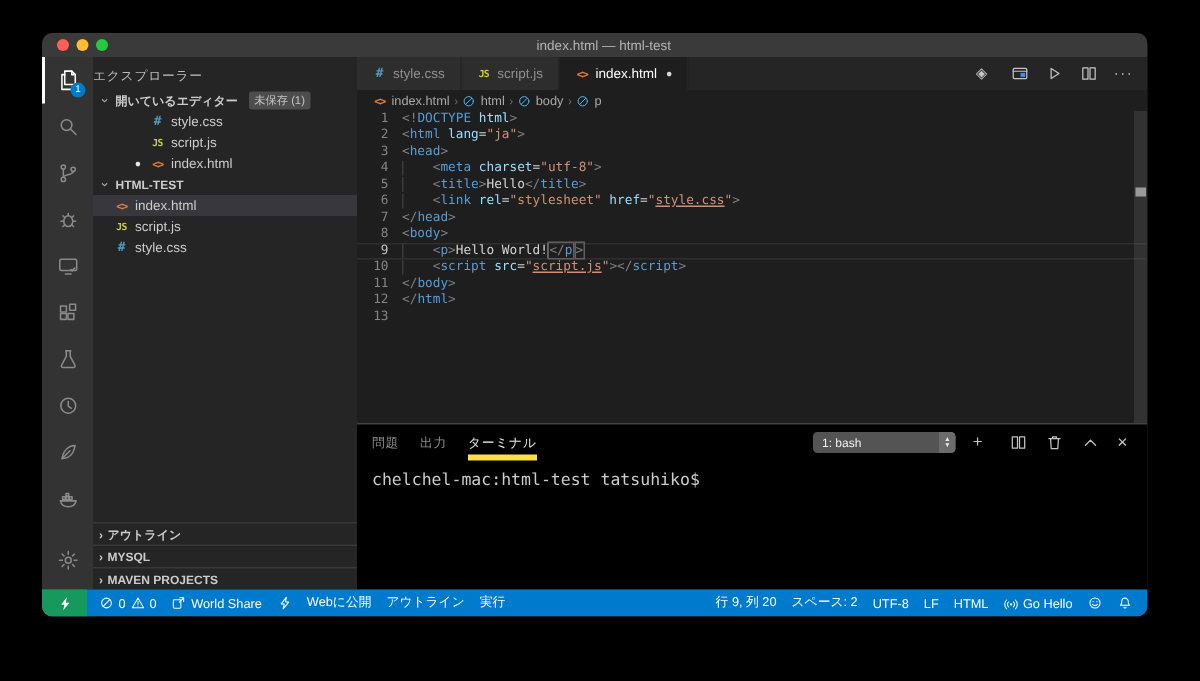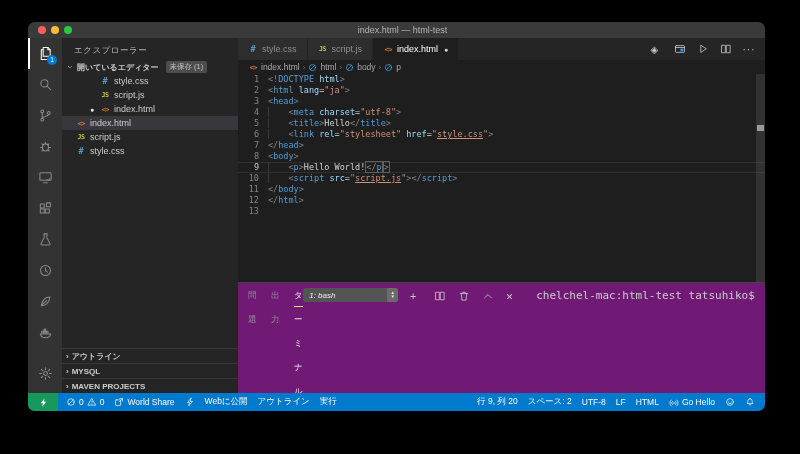--- a/index.html
+++ b/index.html
@@ -27,21 +27,21 @@
     justify-content:center; color:#8a8a8a; cursor:pointer; }
   .ab-item.active { color:#ffffff; box-shadow: inset 2px 0 0 #ffffff; }
   .ab-item .ic { width:15px; height:15px; }
   .ab-badge { position:absolute; right:5px; bottom:4px; min-width:10px; height:10px;
     border-radius:6px; background:#007acc; color:#fff; font-size:6.5px; line-height:10px;
     text-align:center; padding:0 1px; }
   .ab-bottom { margin-top:auto; margin-bottom:4px; }
 
   .sidebar { width:176px; flex:0 0 176px; background:#252526; display:flex;
     flex-direction:column; overflow:hidden; }
-  .sb-title { height:22px; line-height:24px; padding-left:12px; font-size:8.5px;
+  .sb-title { height:22px; line-height:24px; font-size:8.5px;
     color:#bbbbbb; letter-spacing:.5px; }
   .sb-header { height:14px; display:flex; align-items:center; gap:3px; padding-left:4px;
     color:#cccccc; font-size:8px; font-weight:bold; cursor:pointer; }
   .sb-header .chev { width:8px; text-align:center; color:#b0b0b0; font-weight:normal; font-size:9px; }
   .chev.open { display:inline-block; transform:rotate(90deg); }
   .sb-badge { background:#4d4d4d; color:#c5c5c5; border-radius:2px; font-size:7.5px;
     font-weight:normal; padding:1px 4px; margin-left:4px; }
   .sb-row { height:14px; display:flex; align-items:center; gap:4px; font-size:9px;
     color:#cccccc; cursor:pointer; }
   .sb-row.sel { background:#37373d; }
@@ -86,27 +86,27 @@
   .tk-s{color:#ce9178}.tk-d{color:#d4d4d4}.tk-t{color:#d4d4d4}
   .tk-sl{color:#ce9178; text-decoration:underline; text-underline-offset:1px;}
   .tk-ind{box-shadow:inset 1px 0 0 #3a3a3a;}
   .tk-cur{display:inline-block;width:1px;height:10px;background:#c8c8c8;vertical-align:middle;margin-right:-1px;}
   .tk-box{border:1px solid #5f5f5f; margin:-1px 0;}
   .scrollbar { position:absolute; top:0; right:0; width:9px; height:100%;
     background:rgba(121,121,121,.22); cursor:pointer; }
   .sb-marker { position:absolute; top:51px; left:1px; width:7px; height:6px; background:#9a9a9a; }
 
   
-  .panel { flex:0 0 111px; border-top:1px solid #434343; background:#701a75;
-    display:flex; flex-direction:row; }
+  .panel { flex:0 0 111px; border-top:1px solid #434343; background:#000000;
+    display:flex; flex-direction:column; }
   .panel-header { height:24px; flex:0 0 24px; display:flex; align-items:center; padding:0 8px; }
   .panel-tabs { display:flex; gap:14px; padding-left:2px; }
   .ptab { font-size:8.5px; color:#8f8f8f; height:24px; line-height:24px; cursor:pointer; letter-spacing:.5px; }
-  .ptab.active { color:#e7e7e7; border-bottom:1px solid #fde047; }
-  .panel-right { margin-left:auto; display:flex; align-items:flex-end; gap:11px;font-style:italic; }
+  .ptab.active { color:#e7e7e7; border-bottom:4px solid #fde047; }
+  .panel-right { margin-left:auto; display:flex; align-items:flex-start; gap:11px; }
   .term-select { display:flex; align-items:center; background:#545454; border-radius:3px;
     height:14px; width:95px; cursor:pointer; }
   .term-select .val { flex:1; font-size:8px; color:#f0f0f0; padding-left:6px; white-space:nowrap; }
   .stepper { width:11px; height:14px; background:#6b6b6b; border-radius:0 3px 3px 0;
     display:flex; flex-direction:column; align-items:center; justify-content:center; color:#e8e8e8; }
   .stepper span { font-size:4.5px; line-height:4px; }
   .pa { width:13px; height:13px; display:flex; align-items:center; justify-content:center;
     color:#c5c5c5; font-size:11px; cursor:pointer; }
   .pa .ic { width:12px; height:12px; }
   .terminal { flex:1; padding:6px 10px; font-family:"DejaVu Sans Mono",monospace;
@@ -257,20 +257,24 @@
             </div>
             <div class="sb-row" style="padding-left: 26px;">
               <span class="dot"></span>
               <span class="fi fi-js">JS</span>
               <span>script.js</span>
             </div>
             <div class="sb-row" style="padding-left: 26px;">
               <span class="dot">●</span>
               <span class="fi fi-html">&lt;&gt;</span>
               <span>index.html</span>
+            </div>
+            <div class="sb-header">
+              <span class="chev open">›</span>
+              <span>HTML-TEST</span>
             </div>
             <div class="sb-row sel" style="padding-left: 14px;">
               <span class="fi fi-html">&lt;&gt;</span>
               <span>index.html</span>
             </div>
             <div class="sb-row" style="padding-left: 14px;">
               <span class="fi fi-js">JS</span>
               <span>script.js</span>
             </div>
             <div class="sb-row" style="padding-left: 14px;">

